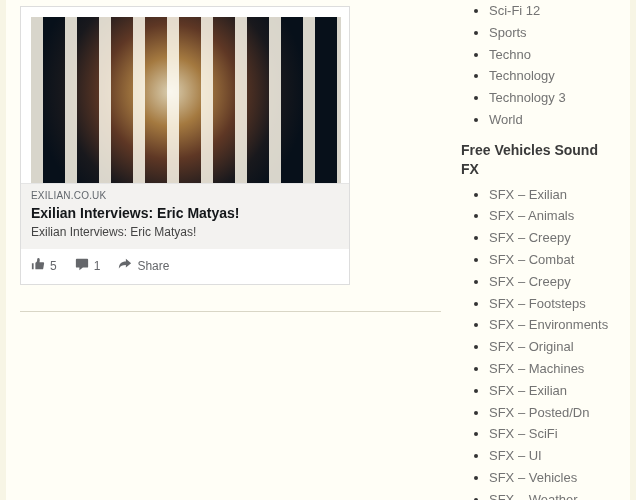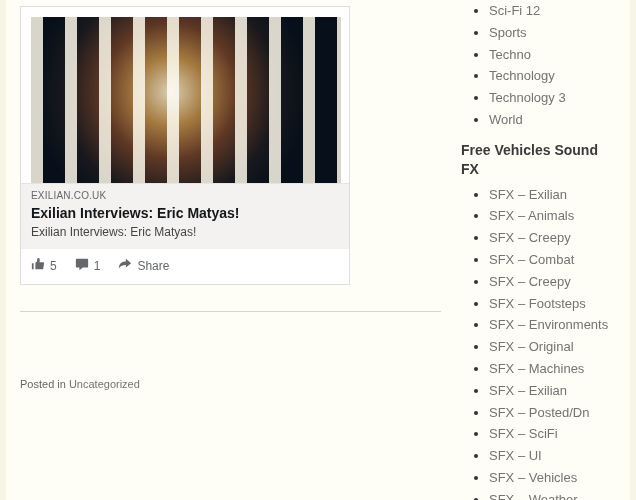--- a/index.html
+++ b/index.html
@@ -147,23 +147,20 @@
                 <path d="M9 2l6 5-6 5V9c-4 0-6 1-8 4 0-5 3-8 8-8V2z"></path>
               </svg>
           </span>
           <span>Share</span>
         </span>
       </div>
     </div>
 
     <hr class="divider">
 
-    <div class="posted-line">
-      <span>Posted in </span><a href="#">Uncategorized</a>
-    </div>
   </div>
 
   <div class="sidebar">
     <ul id="top-list">
         <li><a href="#">Sci-Fi 12</a></li>
         <li><a href="#">Sports</a></li>
         <li><a href="#">Techno</a></li>
         <li><a href="#">Technology</a></li>
         <li><a href="#">Technology 3</a></li>
         <li><a href="#">World</a></li>

